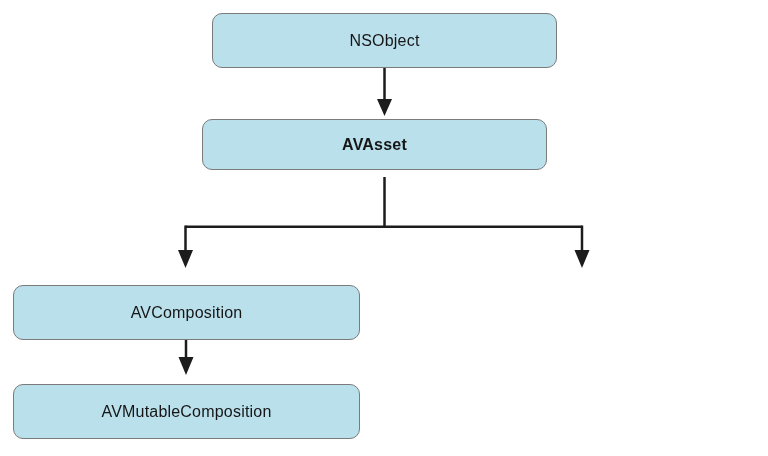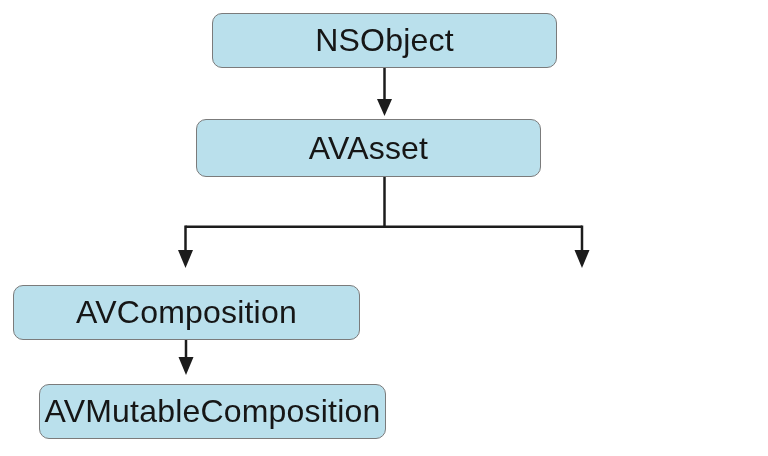--- a/index.html
+++ b/index.html
@@ -37,21 +37,21 @@
   .node {
     position: absolute;
     display: flex;
     align-items: center;
     justify-content: center;
     background: var(--node-fill);
     border: 1.5px solid var(--node-border);
     border-radius: 10px;
   }
   .node .label {
-    font-size: 32px;
+    font-size: 16px;
     color: var(--text);
     letter-spacing: 0.2px;
     white-space: nowrap;
   }
 </style>
 </head>
 <body>
 
 <div class="canvas">
 
@@ -80,26 +80,26 @@
     <g>
       <line class="line" x1="186" y1="333" x2="186" y2="358"></line>
       <polygon class="head" points="178.5,357 193.5,357 186,375"></polygon>
     </g>
   </svg>
 
   <div class="node" style="left:212px; top:13px; width:345px; height:55px;">
     <span class="label">NSObject</span>
   </div>
 
-  <div class="node" style="left:196px; top:119px; width:345px; height:58px;">
+  <div class="node" style="left:202px; top:119px; width:345px; height:51px;font-weight:bold;">
     <span class="label">AVAsset</span>
   </div>
 
   <div class="node" style="left:13px; top:278px; width:347px; height:55px;margin-top:7px;">
     <span class="label">AVComposition</span>
   </div>
 
 
-  <div class="node" style="left:13px; top:384px; width:347px; height:55px;margin-left:26px;">
+  <div class="node" style="left:13px; top:384px; width:347px; height:55px;">
     <span class="label">AVMutableComposition</span>
   </div>
 
 </div>
 
 </body></html>

